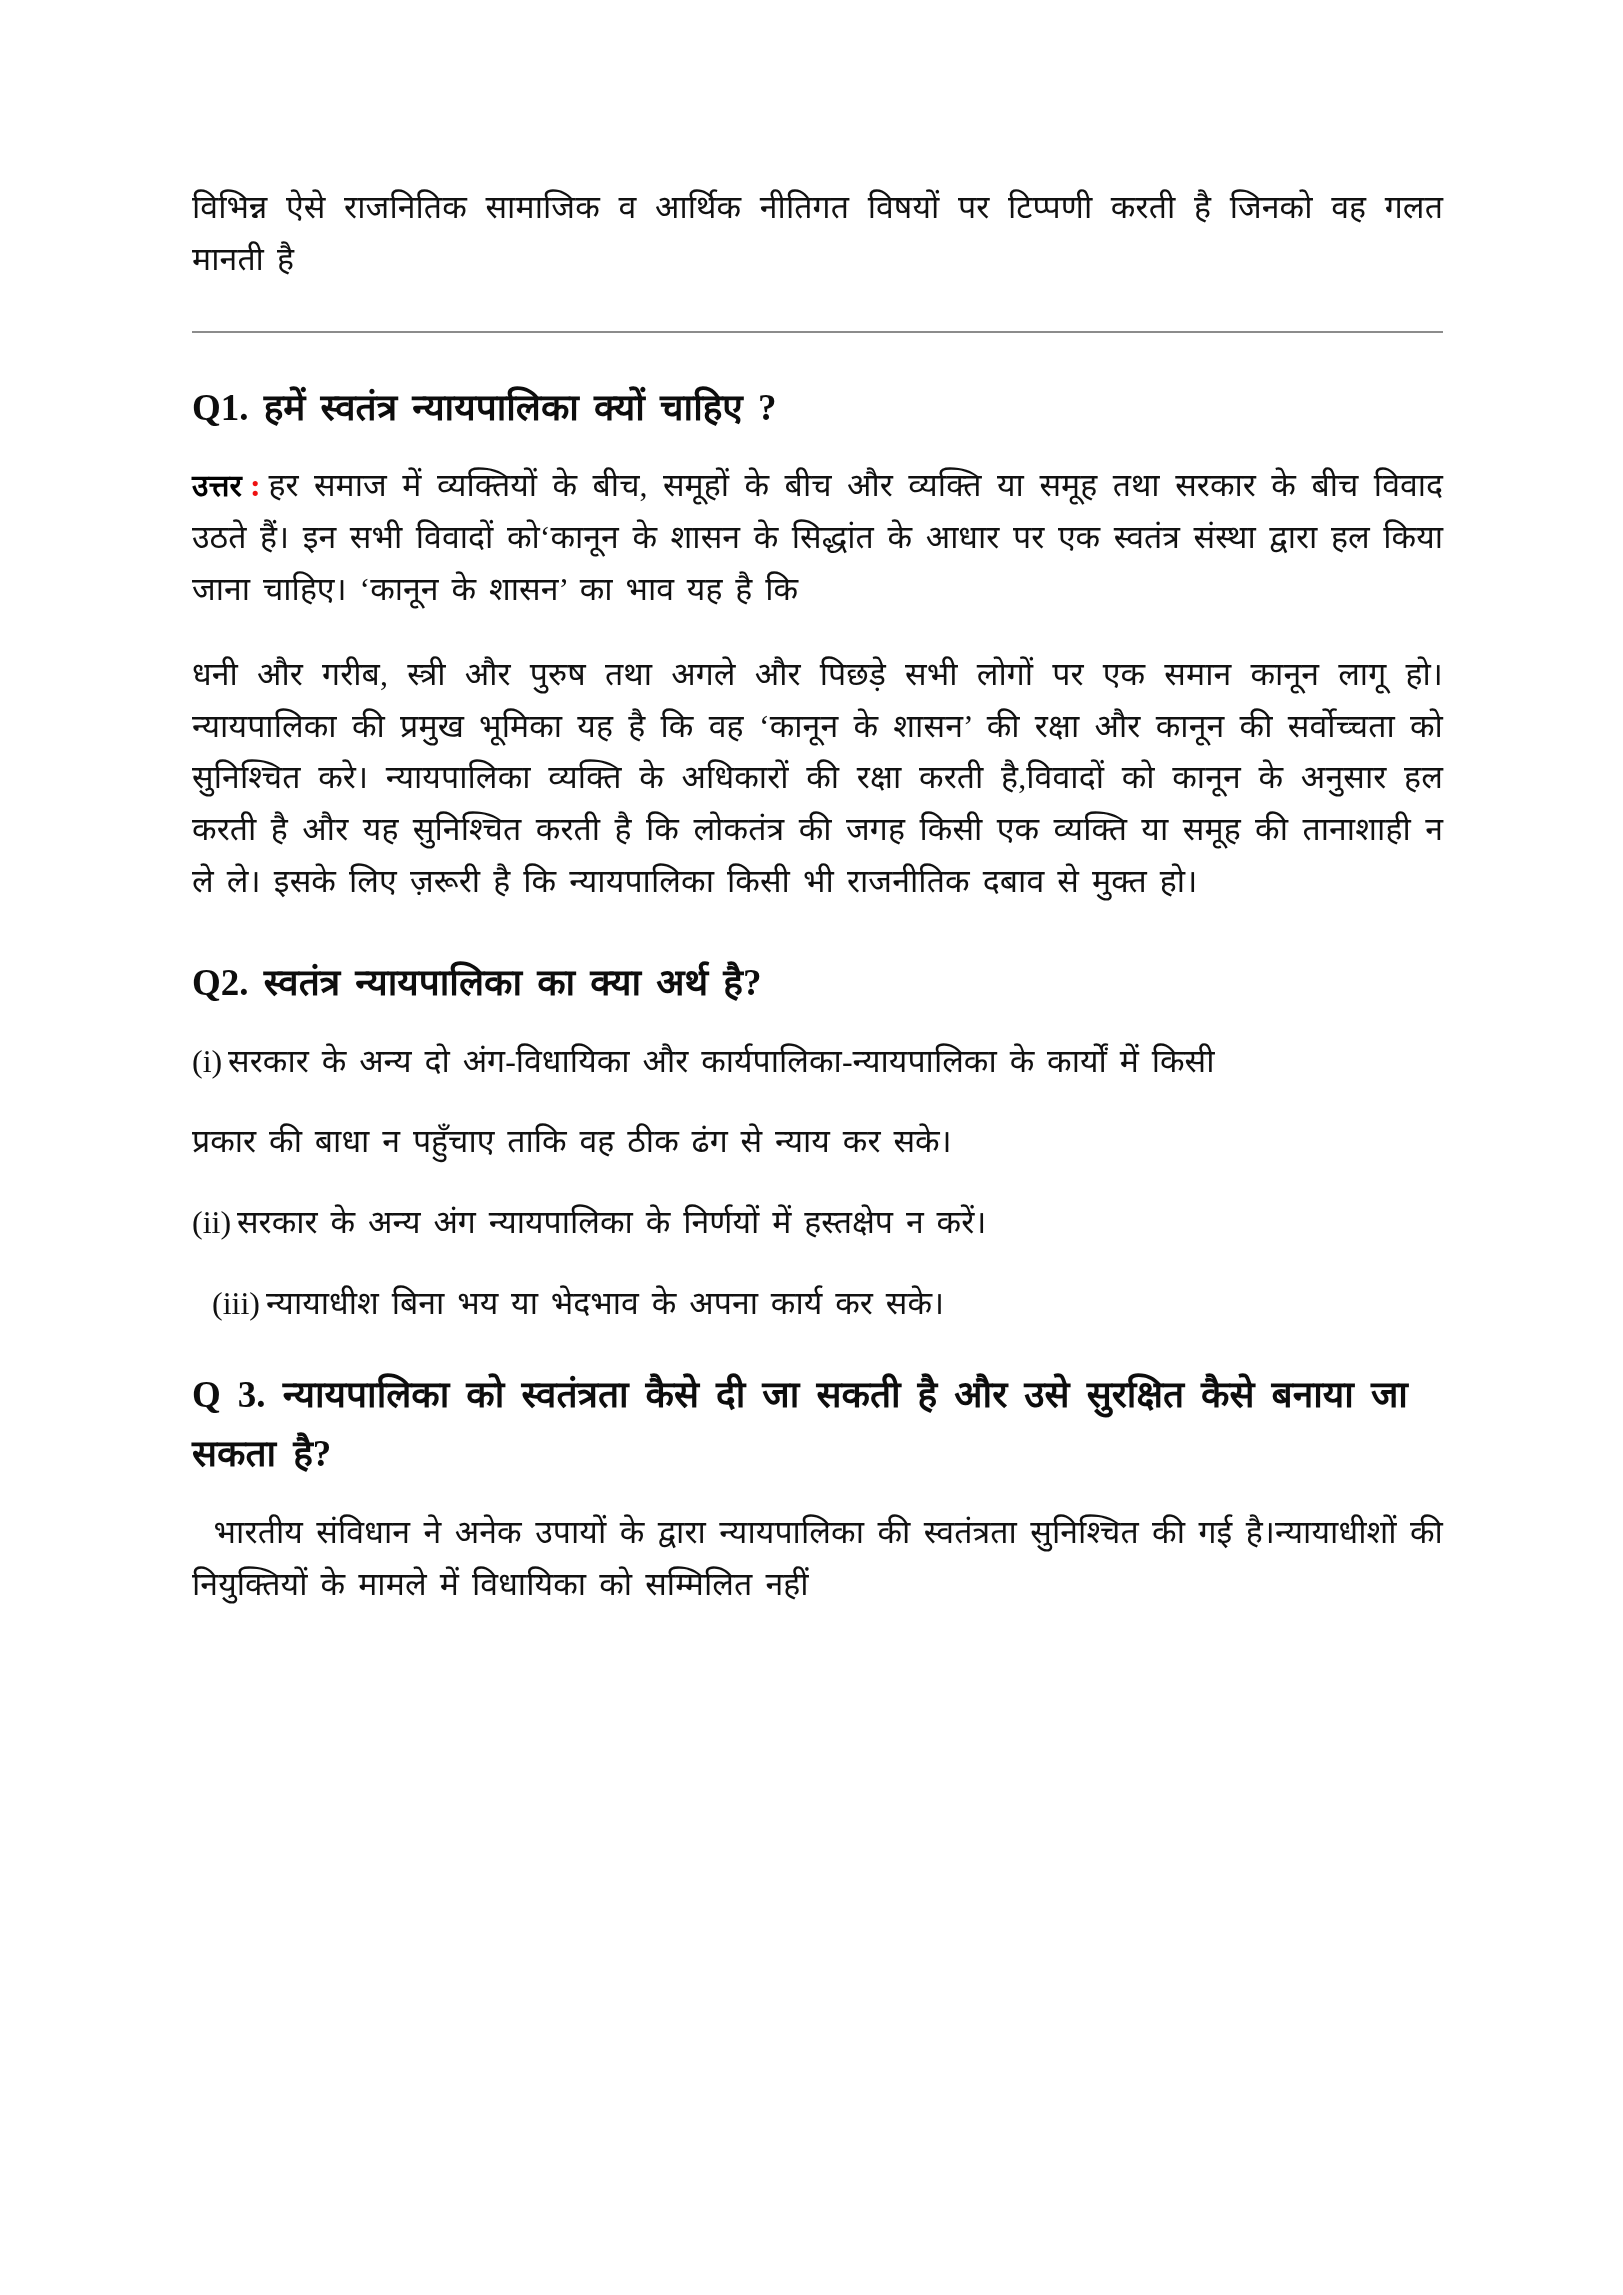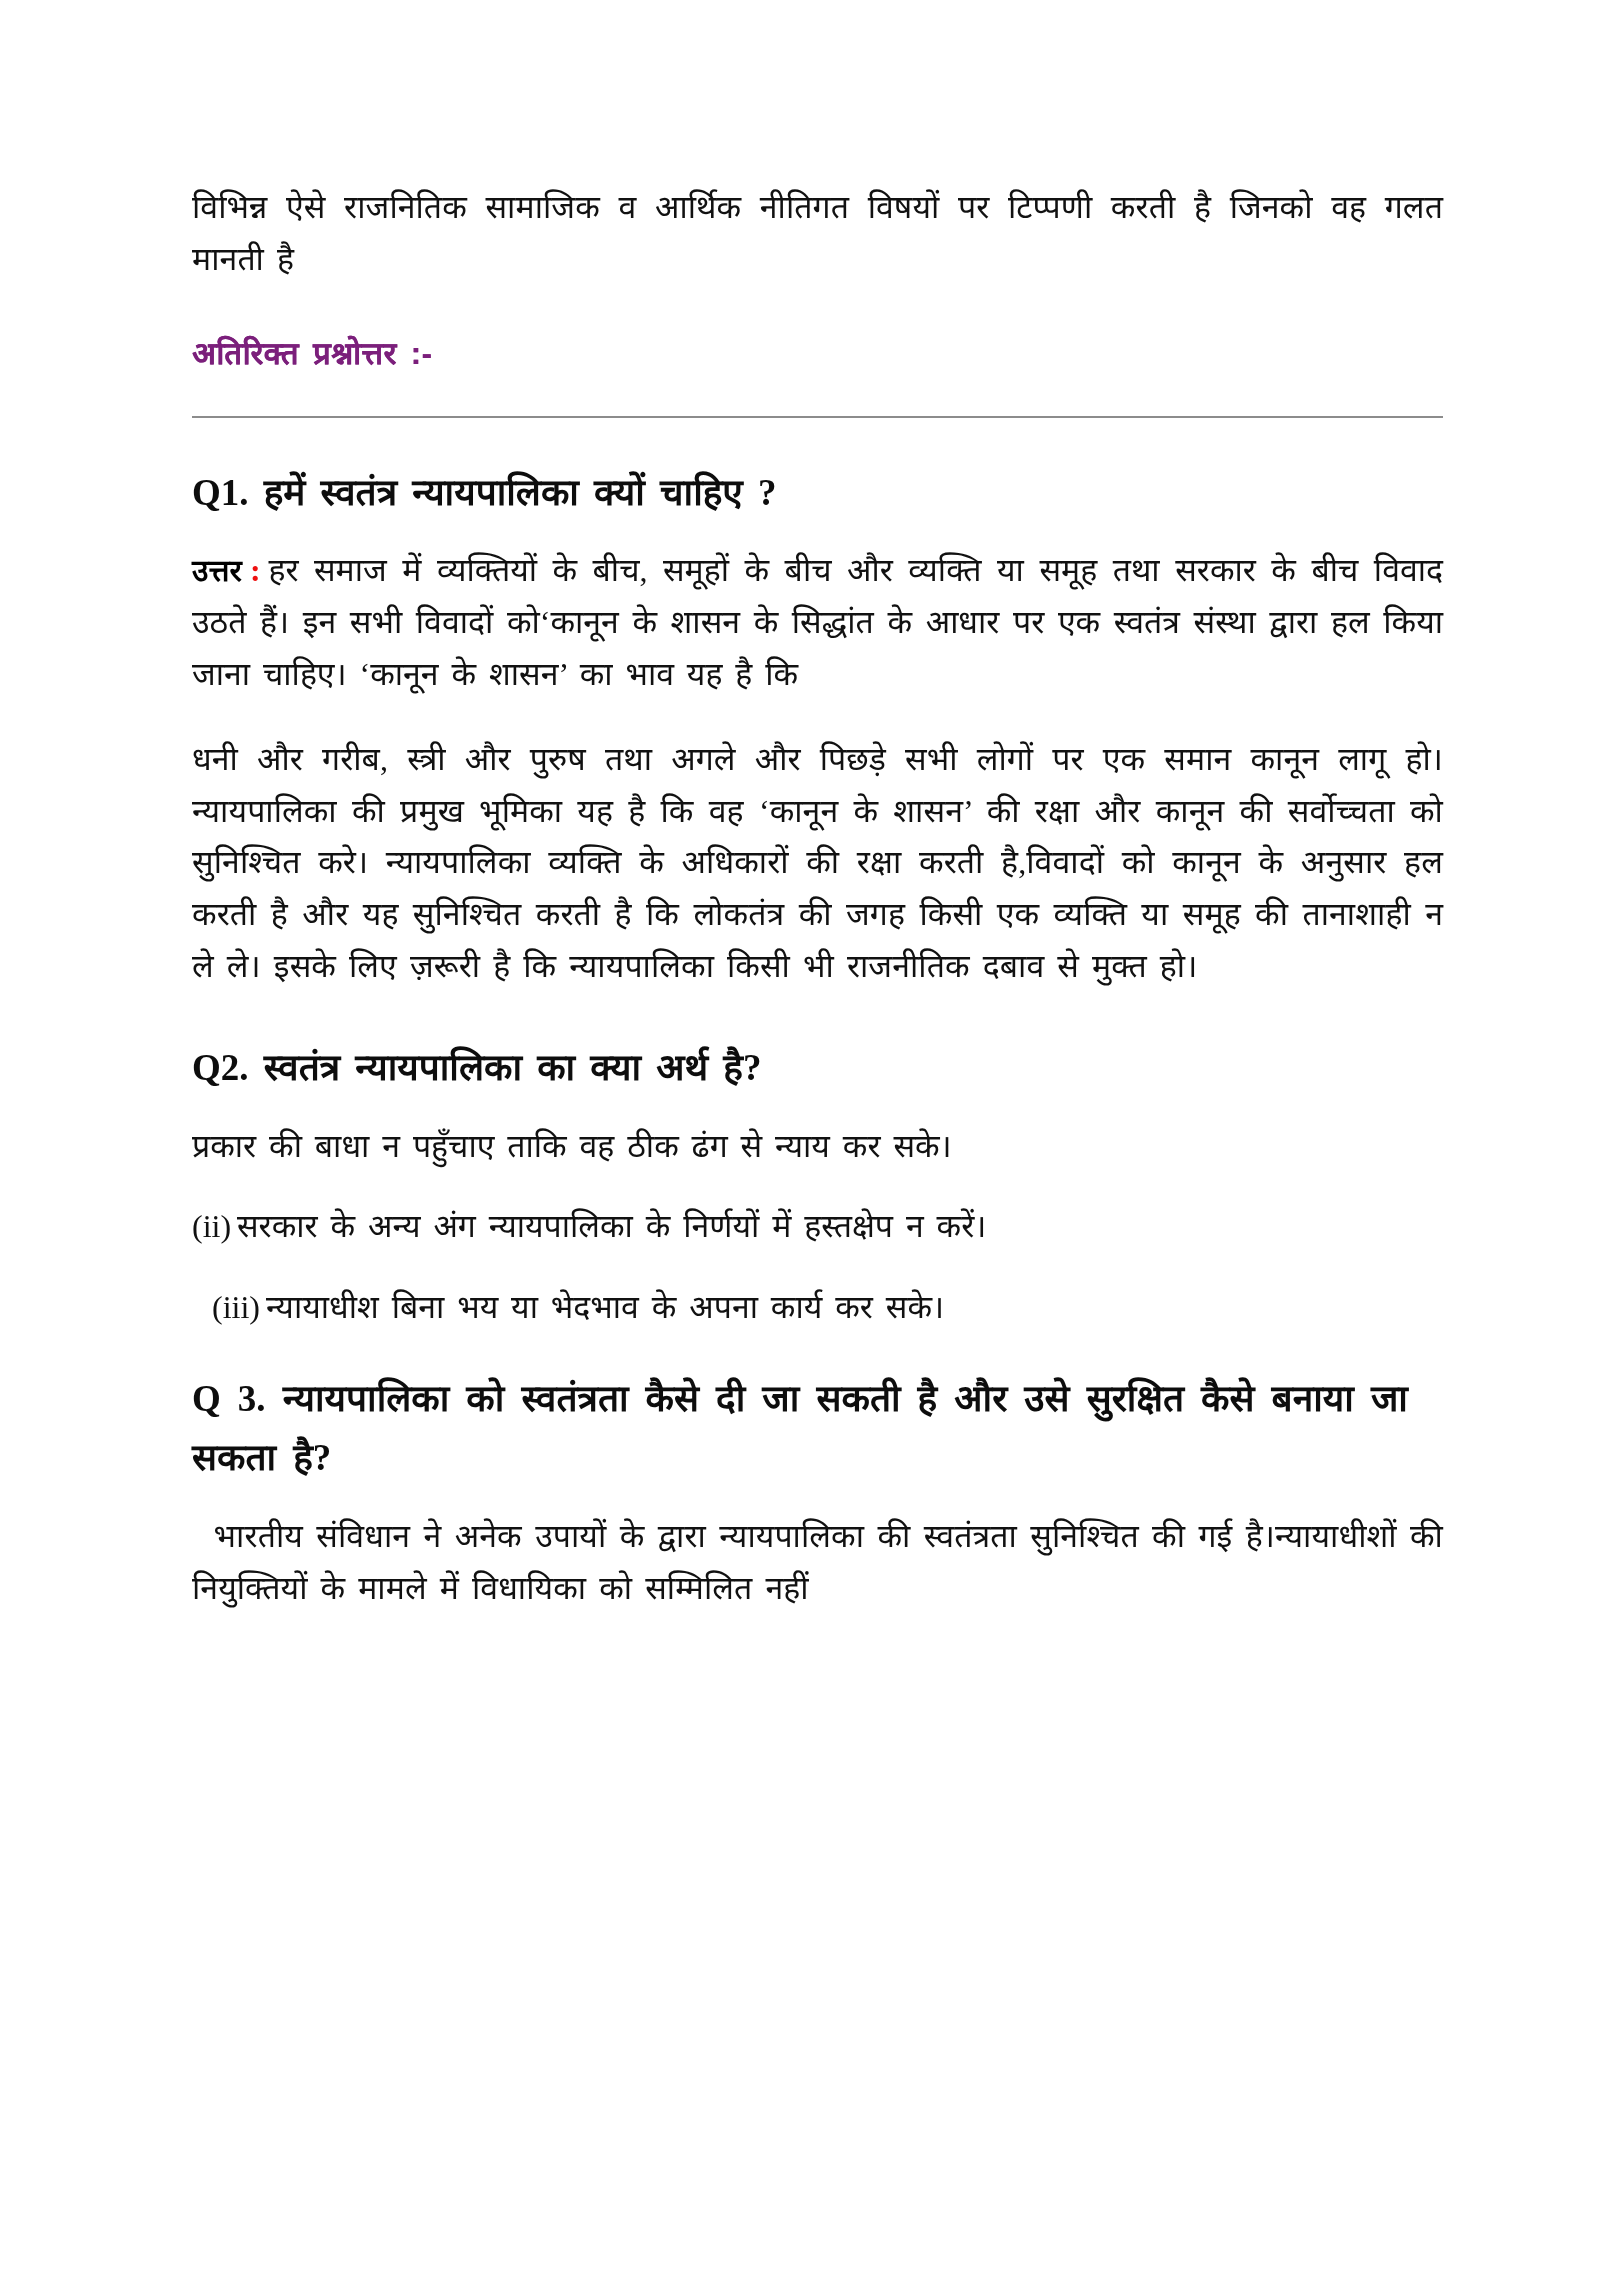--- a/index.html
+++ b/index.html
@@ -120,35 +120,37 @@
   .indent-start { text-indent: 21.6px; }
 </style>
 </head>
 <body>
 
 <div class="page">
   <div class="content">
 
     <p class="para loose">विभिन्न ऐसे राजनितिक सामाजिक व आर्थिक नीतिगत विषयों पर टिप्पणी करती है जिनको वह गलत मानती है</p>
 
-    <h2 class="section-heading">अतिरिक्त प्रश्नोत्तर :-</h2>
 
     <hr class="divider">
 
     <h3 class="question">Q1. हमें स्वतंत्र न्यायपालिका क्यों चाहिए ?</h3>
 
     <p class="answer">
       <span class="ans-label">उत्तर</span><span class="ans-colon">:</span><span class="ans-body">हर समाज में व्यक्तियों के बीच, समूहों के बीच और व्यक्ति या समूह तथा सरकार के बीच विवाद उठते हैं। इन सभी विवादों को‘कानून के शासन के सिद्धांत के आधार पर एक स्वतंत्र संस्था द्वारा हल किया जाना चाहिए। ‘कानून के शासन’ का भाव यह है कि</span>
     </p>
 
     <p class="para loose">धनी और गरीब, स्त्री और पुरुष तथा अगले और पिछड़े सभी लोगों पर एक समान कानून लागू हो। न्यायपालिका की प्रमुख भूमिका यह है कि वह ‘कानून के शासन’ की रक्षा और कानून की सर्वोच्चता को सुनिश्चित करे। न्यायपालिका व्यक्ति के अधिकारों की रक्षा करती है,विवादों को कानून के अनुसार हल करती है और यह सुनिश्चित करती है कि लोकतंत्र की जगह किसी एक व्यक्ति या समूह की तानाशाही न ले ले। इसके लिए ज़रूरी है कि न्यायपालिका किसी भी राजनीतिक दबाव से मुक्त हो।</p>
 
     <h3 class="question">Q2. स्वतंत्र न्यायपालिका का क्या अर्थ है?</h3>
 
 
+    <p class="list-item">
+      <span class="marker">(i)</span><span>सरकार के अन्य दो अंग-विधायिका और कार्यपालिका-न्यायपालिका के कार्यों में किसी</span>
+    </p>
 
     <p class="list-item">
       <span>प्रकार की बाधा न पहुँचाए ताकि वह ठीक ढंग से न्याय कर सके।</span>
     </p>
 
     <p class="list-item">
       <span class="marker">(ii)</span><span>सरकार के अन्य अंग न्यायपालिका के निर्णयों में हस्तक्षेप न करें।</span>
     </p>
 
     <p class="list-item" style="margin-bottom:35px;margin-left:20px;">

